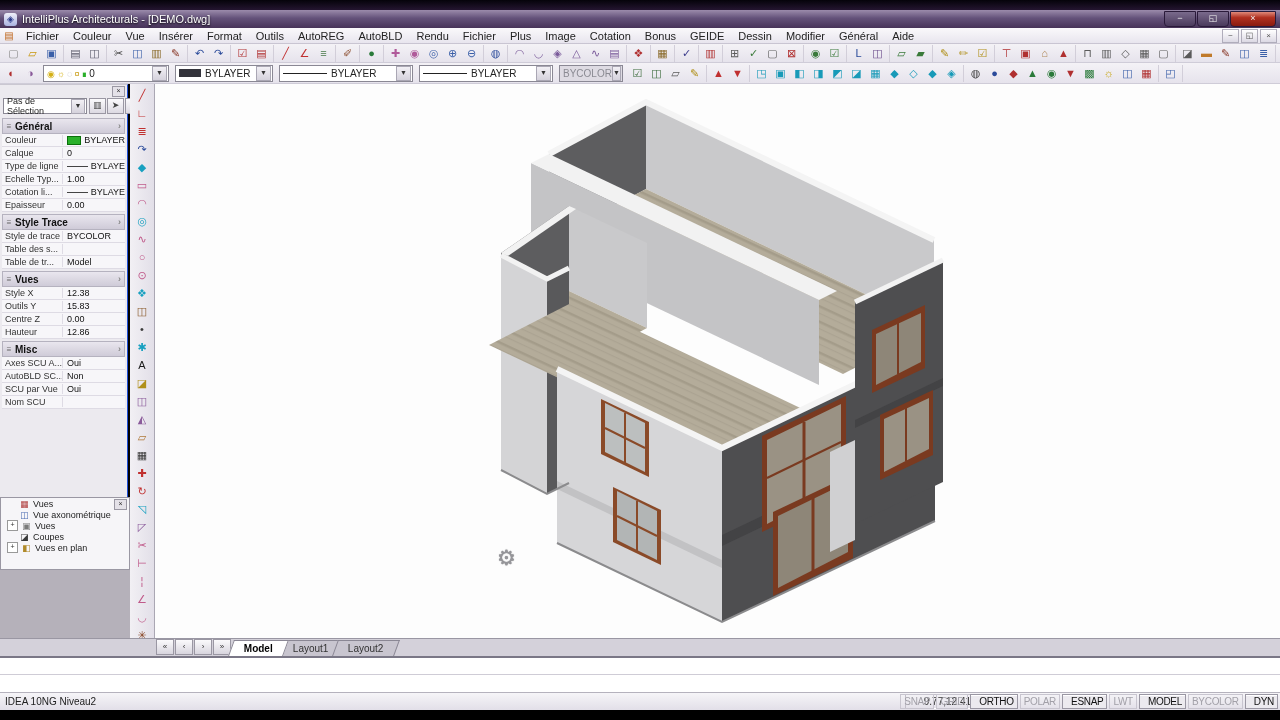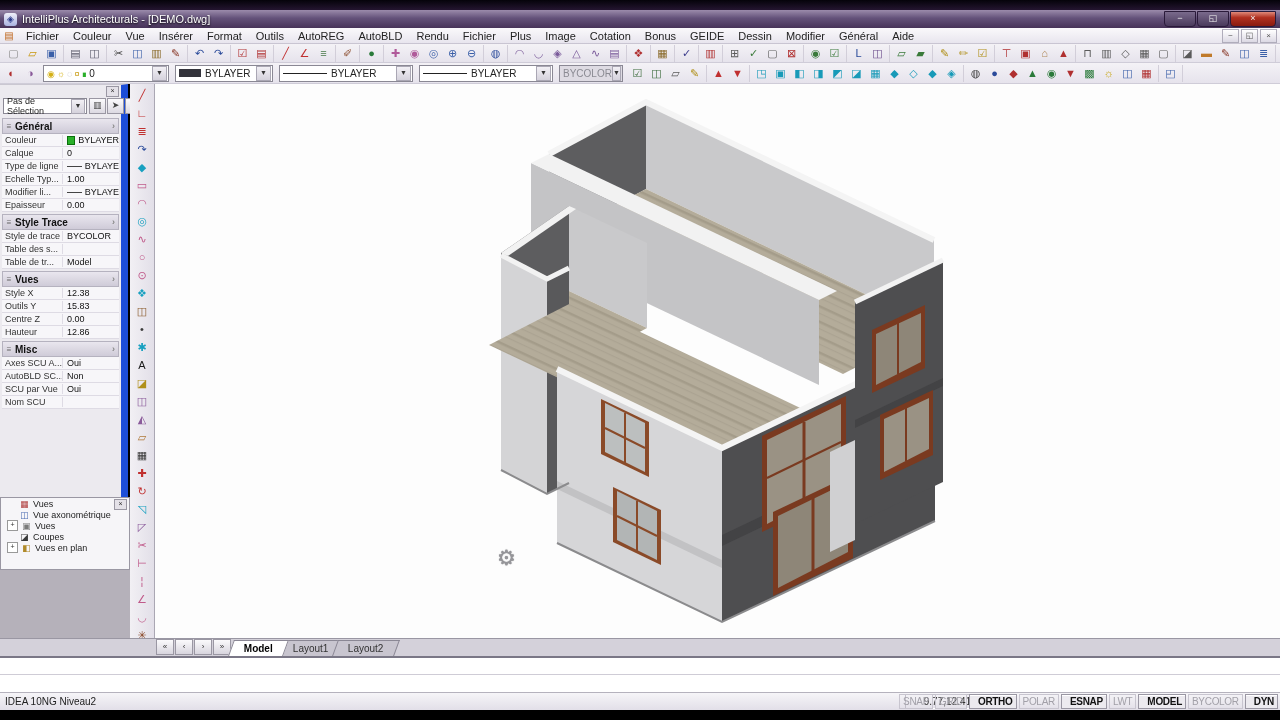--- a/index.html
+++ b/index.html
@@ -41,21 +41,21 @@
   .combo{display:flex;align-items:center;background:#fff;border:1px solid #8a8894;height:15px;
     font-size:10px;padding:0 1px 0 3px;margin:0 3px;box-sizing:content-box;color:#222;}
   .combo .arrow{margin-left:auto;width:13px;height:13px;background:linear-gradient(#f2f0f5,#d5d2dc);
     border:1px solid #aaa7b4;font-size:7px;line-height:12px;text-align:center;color:#333;}
   .combo.disabled{background:#dedbe3;color:#8b8b93;}
   .swatch-dark{width:22px;height:8px;background:#33333b;margin-right:4px;}
   .ltline{width:44px;border-top:1px solid #222;margin-right:4px;}
   .layicon{font-size:9px;margin-right:2px;}
 
   
-  #propspanel{left:0;top:84px;width:128px;height:413px;background:#eceaef;border-right:7px solid #1d4ed8;
+  #propspanel{left:0;top:84px;width:128px;height:413px;background:#eceaef;border-right:1px solid #1d4ed8;
     box-sizing:border-box;border-top:1px solid #cac7d1;}
   #propspanel .phead{height:11px;position:relative;}
   .panel-x{position:absolute;right:2px;top:1px;width:11px;height:9px;border:1px solid #9a97a3;background:#e4e1e8;
     font-size:7px;line-height:8px;text-align:center;color:#333;}
   #selrow{display:flex;align-items:center;padding:2px 3px;gap:2px;}
   #selcombo{flex:0 0 78px;height:14px;font-size:9px;margin:0;}
   .pbtn{width:15px;height:14px;border:1px solid #9a97a3;background:linear-gradient(#fbfafc,#dcd9e2);
     font-size:9px;line-height:13px;text-align:center;color:#444;}
   .sec-h{height:14px;background:linear-gradient(#e9e6ee,#cfcbd8);border:1px solid #b5b2bf;
     display:flex;align-items:center;margin:2px 2px 0 2px;font-weight:bold;font-size:10px;color:#111;}
@@ -102,21 +102,21 @@
     font-size:10.5px;color:#111;border-bottom:1px solid #cfccd6;white-space:nowrap;}
 
   
   #statusbar{left:0;top:692px;width:1280px;height:18px;background:linear-gradient(#f6f5f8,#e2dfe8);
     border-top:1px solid #b5b2bd;display:flex;align-items:center;box-sizing:border-box;font-size:10px;}
   #modelabel{padding-left:5px;color:#222;}
   #coords{position:absolute;left:905px;width:105px;text-align:center;color:#333;
     border:1px solid #c2bfc9;border-right-color:#fff;border-bottom-color:#fff;height:13px;line-height:13px;}
   #toggles{position:absolute;left:1016px;right:2px;display:flex;gap:2px;justify-content:flex-end;}
   .tog{padding:0 3px;height:13px;line-height:13px;border:1px solid #c8c5cf;color:#a2a0a8;letter-spacing:-0.3px;}
-  .tog.on{color:#111;font-weight:bold;border:1px solid #9a97a3;background:#eceaef;box-shadow:inset 0 1px 0 #fff;padding-left:8px;}
+  .tog.on{color:#111;font-weight:normal;border:1px solid #9a97a3;background:#eceaef;box-shadow:inset 0 1px 0 #fff;padding-left:8px;}
 
   #bottomstrip{left:0;top:710px;width:1280px;height:10px;background:#000;}
 </style>
 </head>
 <body>
 
 <div id="topstrip" class="abs"></div>
 
 <div id="titlebar" class="abs">
   <span class="appicon">◈</span>
@@ -380,21 +380,21 @@
           <span>BYLAYE</span>
         </span>
       </div>
       <div class="prow">
         <span class="pl">Echelle Typ...</span>
         <span class="pv">
           <span>1.00</span>
         </span>
       </div>
       <div class="prow">
-        <span class="pl">Modifier li...</span>
+        <span class="pl">Cotation li...</span>
         <span class="pv">
           <span class="pline"></span>
           <span>BYLAYE</span>
         </span>
       </div>
       <div class="prow">
         <span class="pl">Epaisseur</span>
         <span class="pv">
           <span>0.00</span>
         </span>

